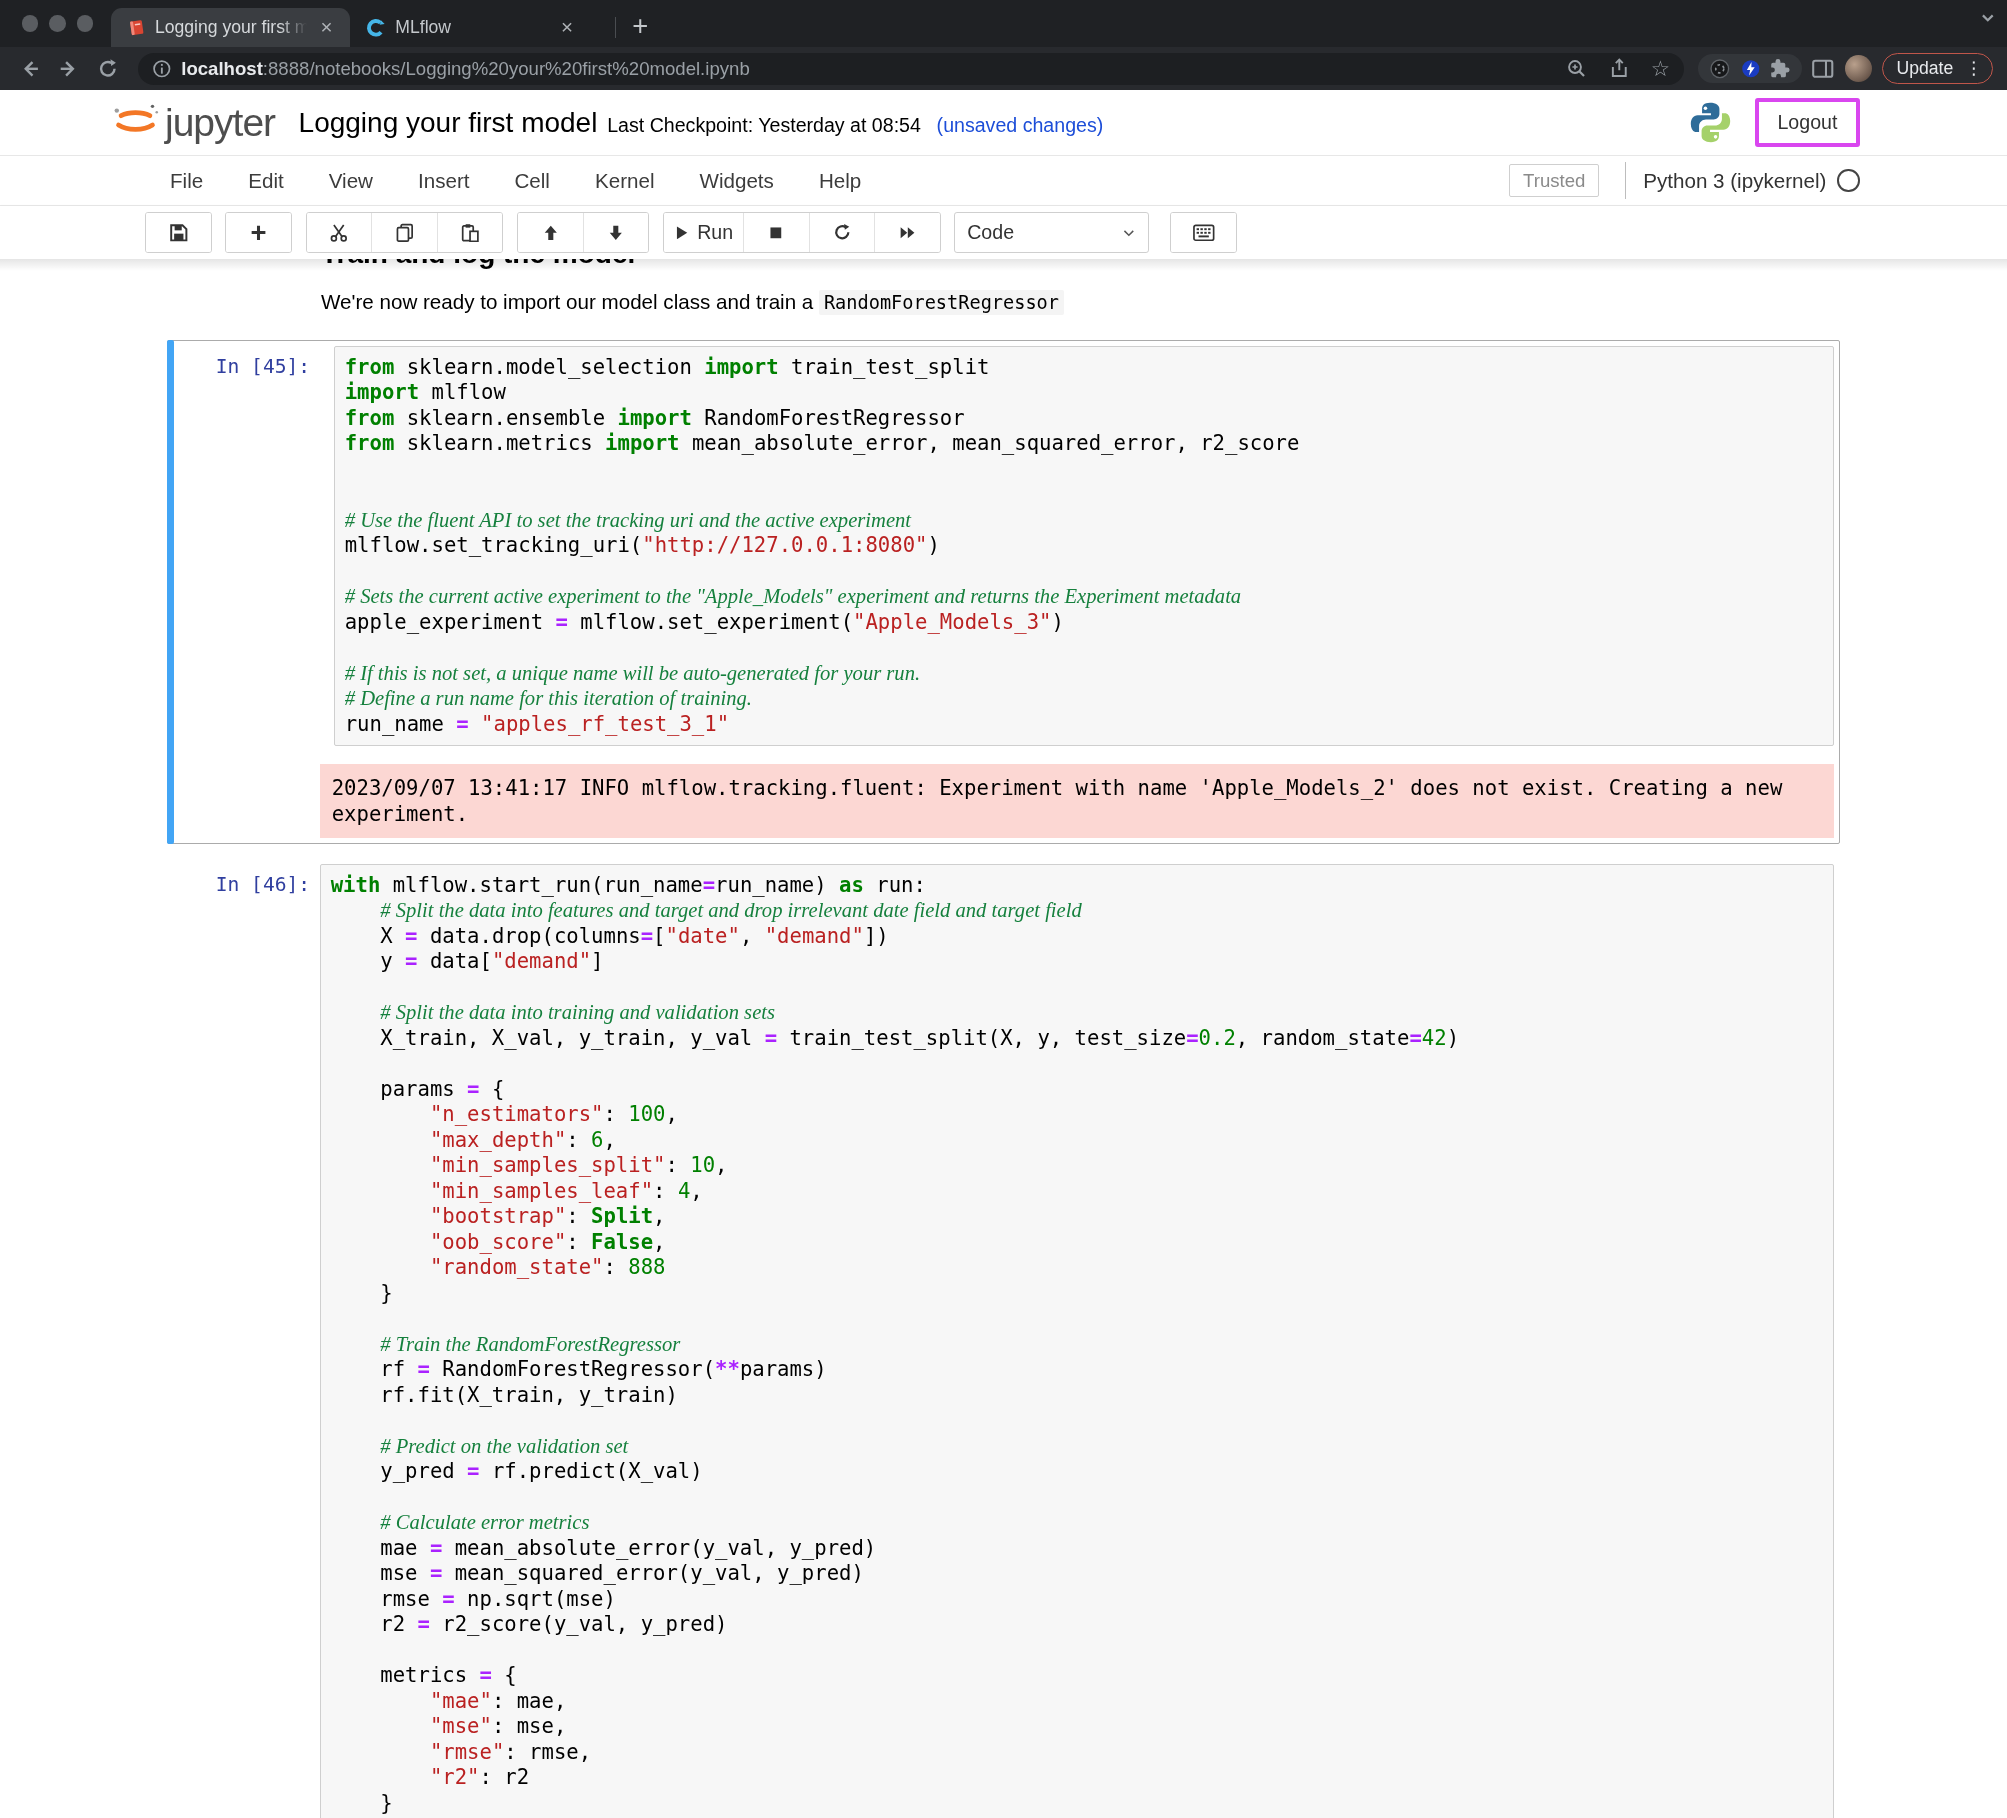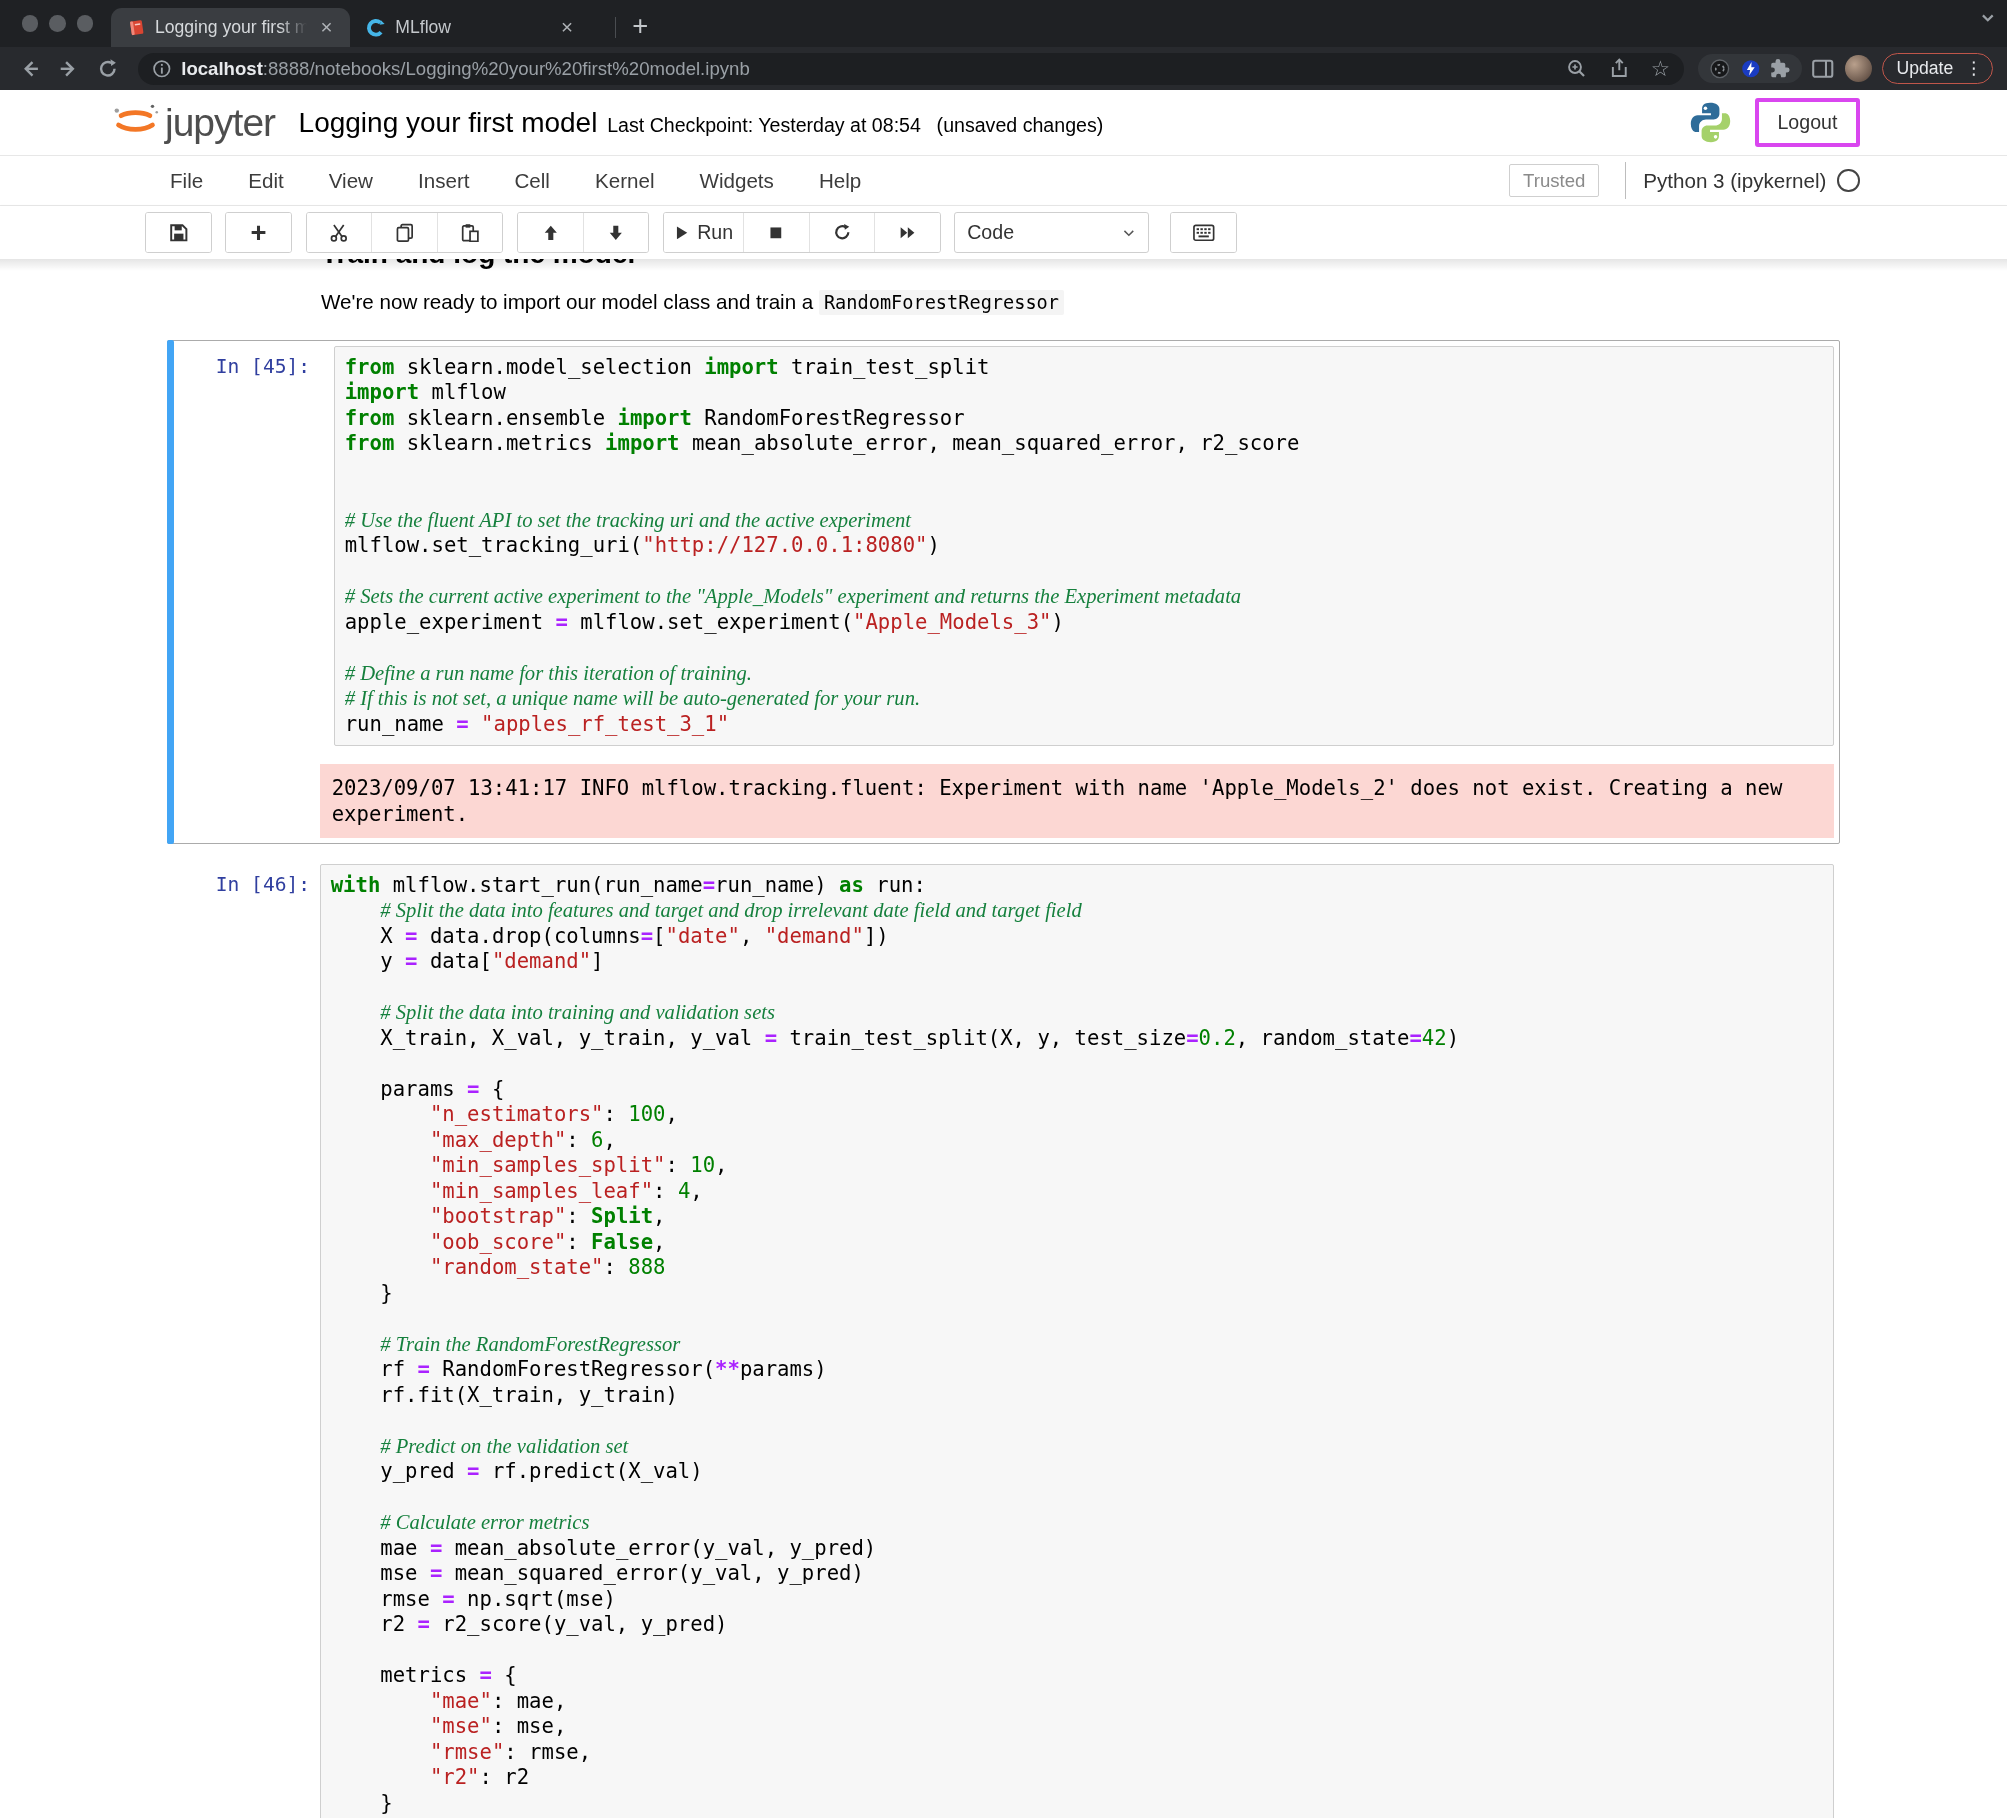--- a/index.html
+++ b/index.html
@@ -33,21 +33,21 @@
               padding:3.9px 5.9px 3.9px 13.7px;color:#e8eaed;font-size:17.6px;}
   .kebab{color:#e8eaed;font-size:17.6px;letter-spacing:0;line-height:1;padding:0 3.9px;}
 
   
   .jp-header{height:65px;background:#fff;display:flex;align-items:center;padding:0 147px 0 110px;}
   .jp-logo{display:flex;align-items:flex-end;gap:2px;}
   .jp-logo .word{font-size:39px;color:#4e4e4e;letter-spacing:-1px;margin-left:2px;}
   .jp-titlebox{display:flex;align-items:baseline;margin-left:23.5px;flex:1;min-width:0;}
   .nb-title{font-size:28px;color:#000;font-weight:500;}
   .checkpoint{font-size:19.6px;color:#000;margin-left:9.8px;}
-  .unsaved{font-size:19.6px;color:#000000;margin-left:15.7px;}
+  .unsaved{font-size:19.6px;color:#1d4ed8;margin-left:15.7px;}
   .hdr-right{display:flex;align-items:center;gap:21.6px;}
   .logout{border:4px solid #d946ef;border-radius:2.9px;background:#fff;color:#333;font-size:19.6px;padding:8.8px 18.6px;}
 
   .menurow{height:49px;border-top:1px solid #e7e7e7;border-bottom:1px solid #e7e7e7;display:flex;align-items:center;
            padding:0 147px 0 170px;background:#fff;}
   .menu-item{font-size:20.6px;color:#3c3c3c;margin-right:45px;}
   .menu-spacer{flex:1;}
   .trusted{border:1px solid #cfcfcf;border-radius:2px;color:#8a8a8a;font-size:18.6px;padding:4.9px 12.7px;margin-right:25.5px;}
   .kernel-box{display:flex;align-items:center;gap:11px;border-left:1px solid #bdbdbd;padding-left:17.6px;height:37px;}
   .kernel-name{font-size:20.6px;color:#333;}
@@ -376,22 +376,22 @@
           <div class="cm-line"><span class="t-kw">from</span><span class="t-pl"> sklearn.ensemble </span><span class="t-kw">import</span><span class="t-pl"> RandomForestRegressor</span></div>
           <div class="cm-line"><span class="t-kw">from</span><span class="t-pl"> sklearn.metrics </span><span class="t-kw">import</span><span class="t-pl"> mean_absolute_error, mean_squared_error, r2_score</span></div>
           <div class="cm-line">&nbsp;</div>
           <div class="cm-line">&nbsp;</div>
           <div class="cm-line"><span class="t-com"># Use the fluent API to set the tracking uri and the active experiment</span></div>
           <div class="cm-line"><span class="t-pl">mlflow.set_tracking_uri(</span><span class="t-str">"http://127.0.0.1:8080"</span><span class="t-pl">)</span></div>
           <div class="cm-line">&nbsp;</div>
           <div class="cm-line"><span class="t-com"># Sets the current active experiment to the "Apple_Models" experiment and returns the Experiment metadata</span></div>
           <div class="cm-line"><span class="t-pl">apple_experiment </span><span class="t-op">=</span><span class="t-pl"> mlflow.set_experiment(</span><span class="t-str">"Apple_Models_3"</span><span class="t-pl">)</span></div>
           <div class="cm-line">&nbsp;</div>
+          <div class="cm-line"><span class="t-com"># If this is not set, a unique name will be auto-generated for your run.</span></div>
           <div class="cm-line"><span class="t-com"># Define a run name for this iteration of training.</span></div>
-          <div class="cm-line"><span class="t-com"># If this is not set, a unique name will be auto-generated for your run.</span></div>
           <div class="cm-line"><span class="t-pl">run_name </span><span class="t-op">=</span><span class="t-pl"> </span><span class="t-str">"apples_rf_test_3_1"</span></div>
         </div>
       <div class="out-row">
         <div class="out-spacer"></div>
         <div class="stderr">2023/09/07 13:41:17 INFO mlflow.tracking.fluent: Experiment with name 'Apple_Models_2' does not exist. Creating a new experiment.</div>
       </div>
     </div>
 
     <div class="cell cell-46">
       <div class="prompt-col">In [46]:</div>

